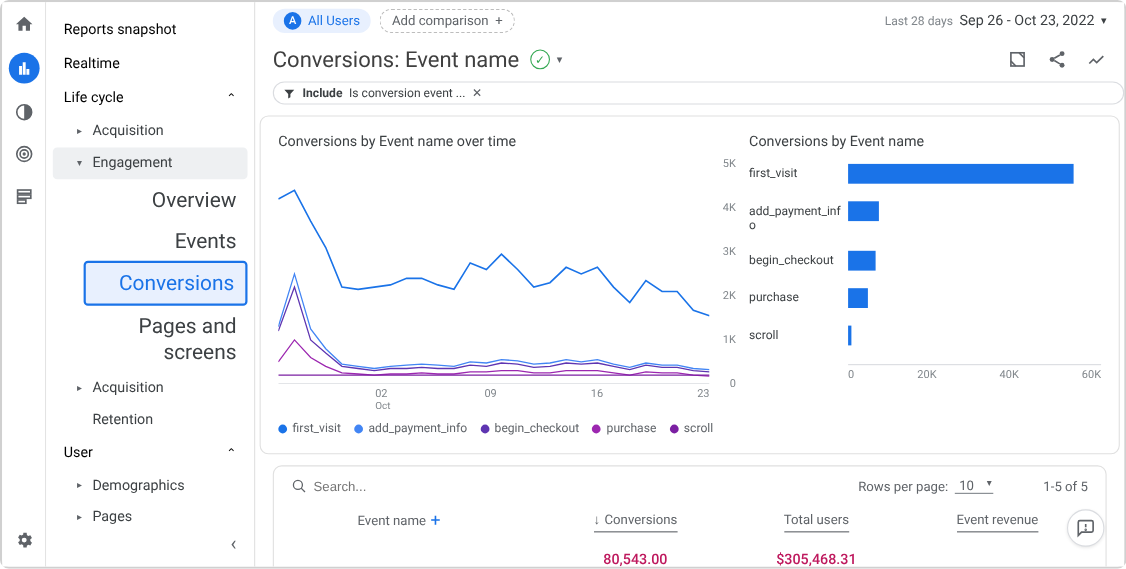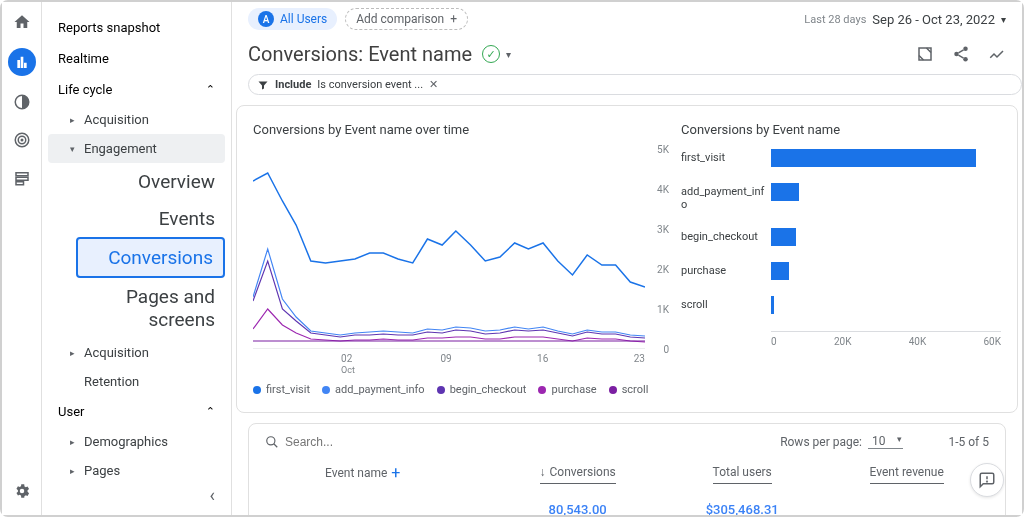--- a/index.html
+++ b/index.html
@@ -54,21 +54,21 @@
 .table-controls { display: flex; align-items: center; gap: 25px; font-size: 12px; color: #5f6368; }
 .search-wrap { display: flex; align-items: center; gap: 6px; flex: 1; }
 .search-input { border: none; outline: none; font-size: 12px; color: #5f6368; width: 120px; }
 .rows-per { display: flex; align-items: center; gap: 6px; }
 .rows-select { border-bottom: 1px solid #80868b; padding: 0 18px 0 4px; position: relative; }
 .table-head { display: grid; grid-template-columns: 1.4fr 1fr 1fr 1fr; padding: 14px 0 10px; font-size: 12px; color: #5f6368; }
 .th { display: flex; align-items: center; gap: 4px; justify-content: center; border-bottom: 1px solid #5f6368; padding-bottom: 2px; width: fit-content; margin: 0 auto; text-align: center; }
 .th.first { justify-content: flex-start; margin: 0; border-bottom: none; padding-left: 60px; }
 .plus-btn { color: #1a73e8; font-size: 16px; font-weight: 400; margin-left: auto; margin-right: 10px; }
 .table-body { display: grid; grid-template-columns: 1.4fr 1fr 1fr 1fr; padding: 8px 0; font-size: 13px; text-align: center; }
-.cell-main { font-weight: 500; color: #3b82f6; }
+.cell-main { font-weight: 500; color: #be185d; }
 .fab { position: absolute; right: 20px; bottom: 20px; width: 34px; height: 34px; border: 1px solid #dadce0; border-radius: 50%; display: flex; align-items: center; justify-content: center; background: #fff; cursor: pointer; box-shadow: 0 1px 3px rgba(0,0,0,0.1); }
 svg { display: block; }
 </style>
 </head>
 <body>
 
 <div class="app">
   <div class="icon-rail">
     <div class="rail-icon">
         <svg width="18" height="18" viewBox="0 0 24 24" fill="currentColor">

